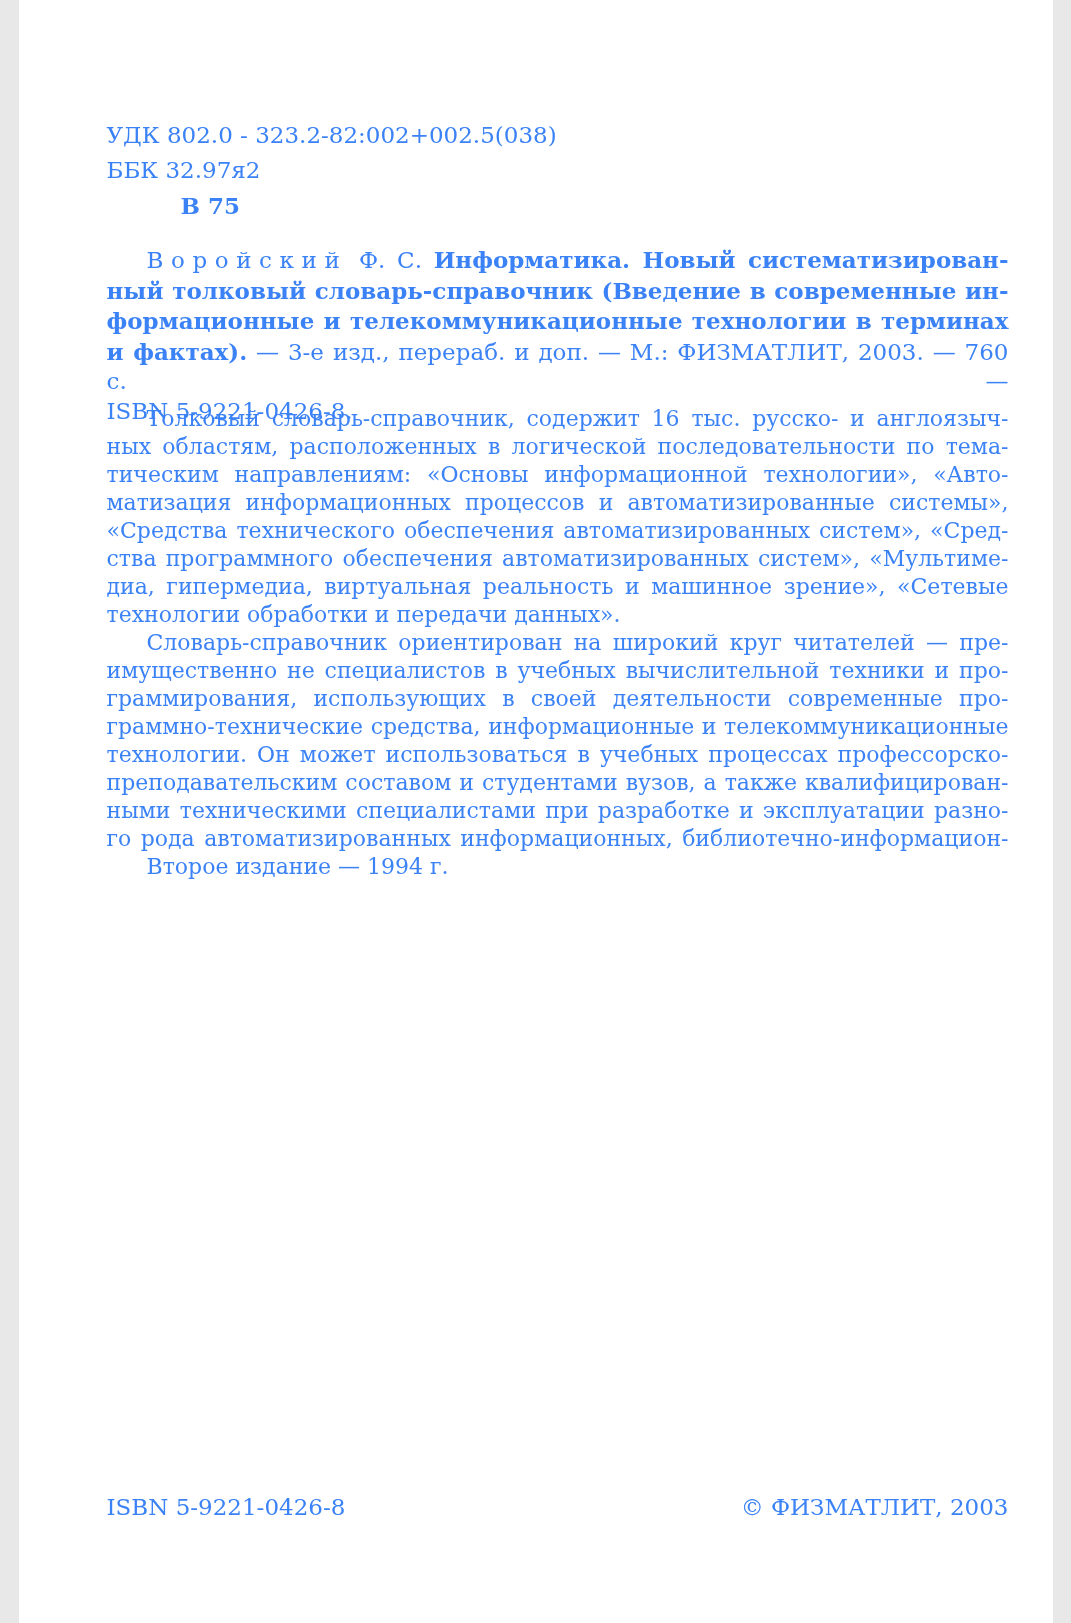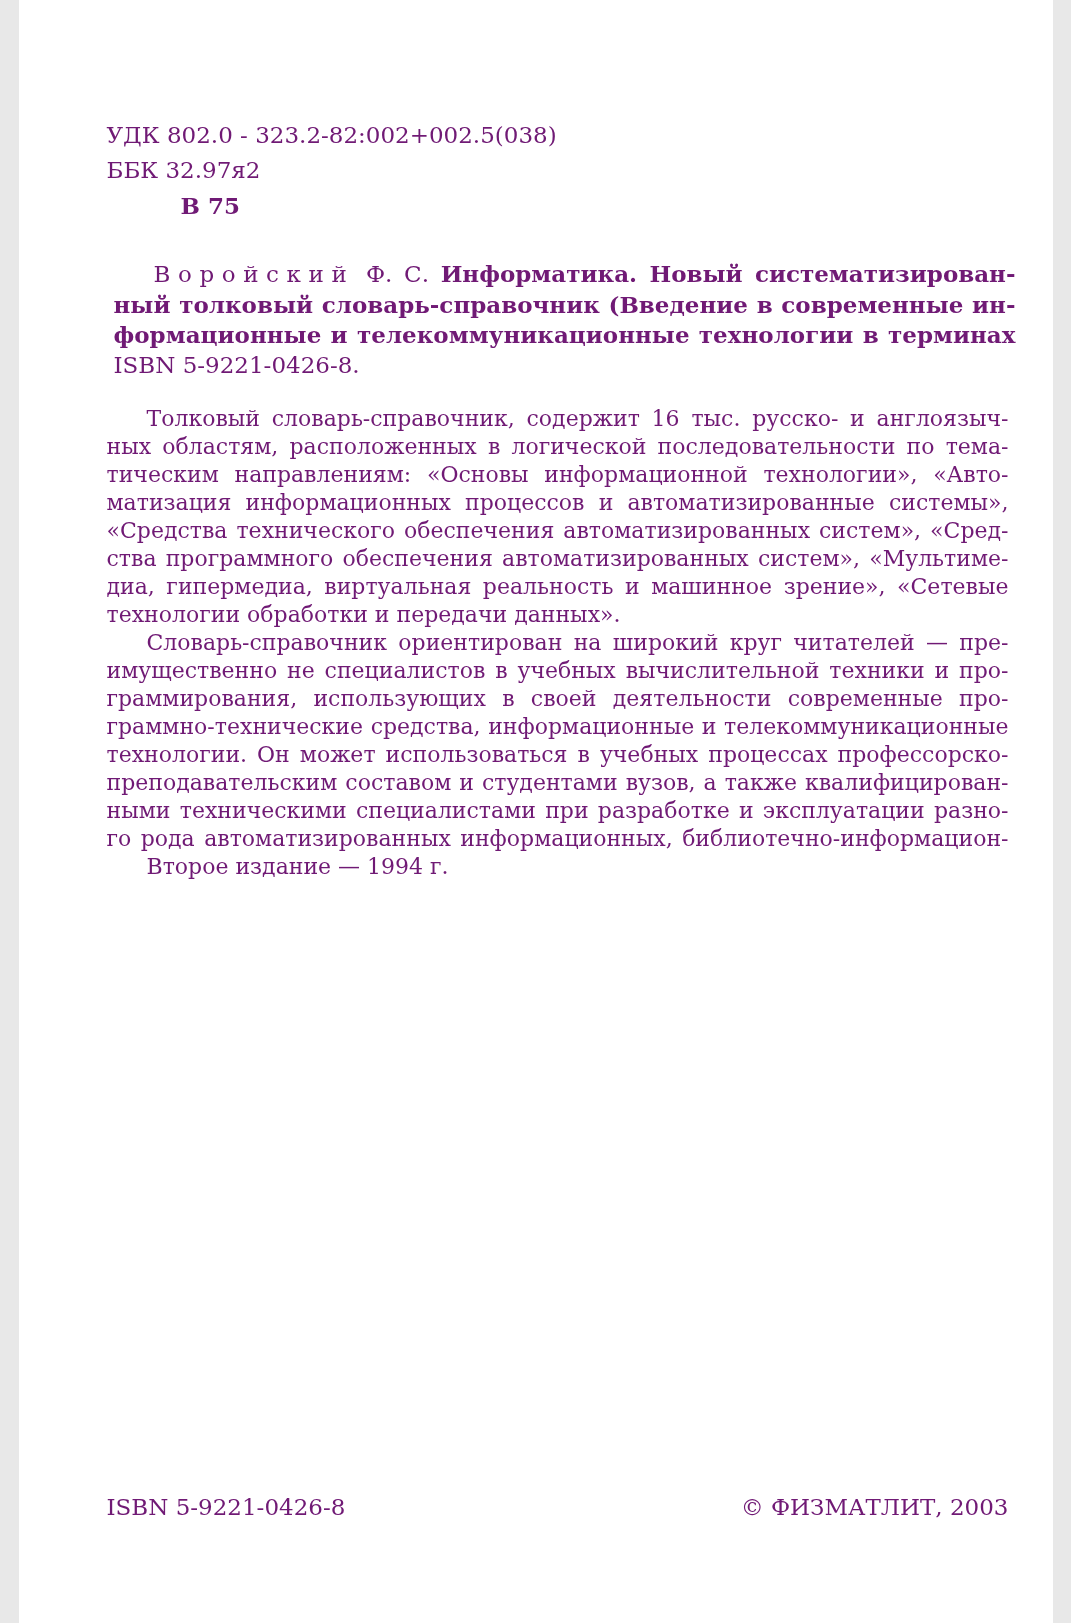--- a/index.html
+++ b/index.html
@@ -2,34 +2,34 @@
 <html><head>
 <meta charset="utf-8">
 <style>
   html, body { margin: 0; padding: 0; background: #e8e8e8; }
   .page {
     position: relative;
     width: 1034px;
     height: 1623px;
     margin: 0 auto;
     background: #ffffff;
-    color: #701a75;
+    color: #3b82f6;
     font-family: "DejaVu Serif", "Liberation Serif", serif;
     overflow: hidden;
   }
   .col {
     position: absolute;
     left: 88px;
     width: 902px;
   }
   
   .head { top: 118px; font-size: 23px; line-height: 35px; }
   .head .sign { padding-left: 74px; font-weight: bold; }
   
-  .bib { top: 259px; font-size: 23px; line-height: 29.5px; margin-left: 7px; }
+  .bib { top: 245px; font-size: 23px; line-height: 29.5px; }
   
   .annot { top: 405px; font-size: 22px; line-height: 28px; }
   
   .line { white-space: nowrap; }
   .line.j { white-space: normal; text-align: justify; text-align-last: justify; }
   .line.ind { text-indent: 40px; }
   .b { font-weight: bold; }
   .rg { font-weight: normal; text-align: center; }
   .spaced { letter-spacing: 0.33em; }
   
@@ -49,20 +49,21 @@
   <div class="col head">
     <div class="line">УДК 802.0 - 323.2-82:002+002.5(038)</div>
     <div class="line">ББК 32.97я2</div>
     <div class="line sign">В 75</div>
   </div>
 
   <div class="col bib">
       <div class="line j ind"><span class="rg spaced">Воройский</span><span class="rg"> Ф. С. </span><span class="b">Информатика. Новый систематизирован-</span></div>
       <div class="line j"><span class="b">ный толковый словарь-справочник (Введение в современные ин-</span></div>
       <div class="line j"><span class="b">формационные и телекоммуникационные технологии в терминах</span></div>
+      <div class="line j"><span class="b">и фактах).</span><span class="rg"> — 3-е изд., перераб. и доп. — М.: ФИЗМАТЛИТ, 2003. — 760 с. —</span></div>
       <div class="line"><span class="rg">ISBN 5-9221-0426-8.</span></div>
     </div>
 
   <div class="col annot">
       <div class="line j ind">Толковый словарь-справочник, содержит 16 тыс. русско- и англоязыч-</div>
       <div class="line j">ных областям, расположенных в логической последовательности по тема-</div>
       <div class="line j">тическим направлениям: «Основы информационной технологии», «Авто-</div>
       <div class="line j">матизация информационных процессов и автоматизированные системы»,</div>
       <div class="line j">«Средства технического обеспечения автоматизированных систем», «Сред-</div>
       <div class="line j">ства программного обеспечения автоматизированных систем», «Мультиме-</div>

